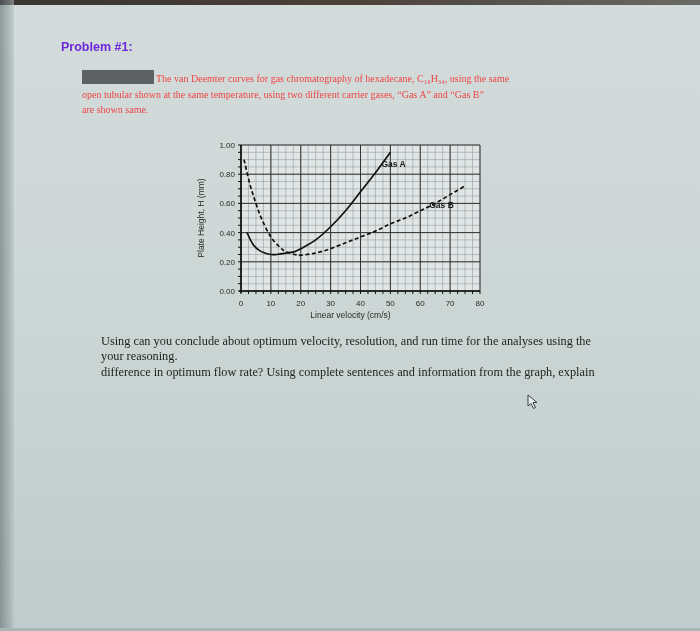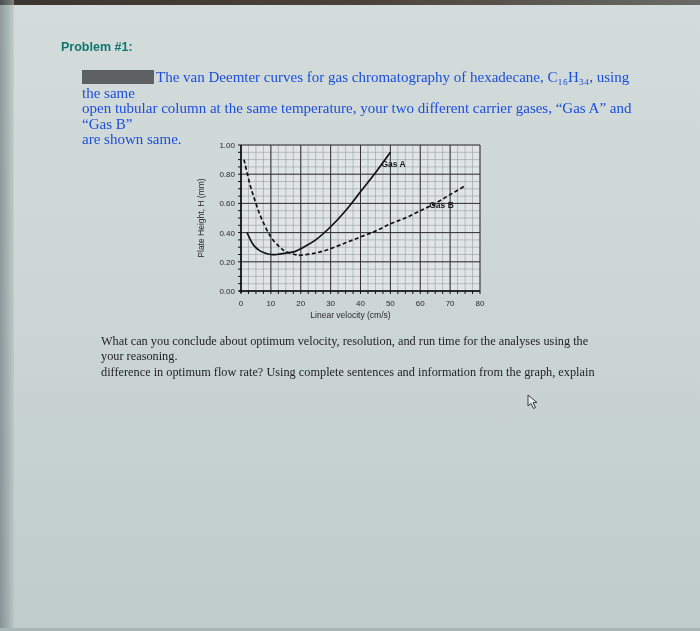--- a/index.html
+++ b/index.html
@@ -17,25 +17,25 @@
     background: linear-gradient(90deg, #5a6468 0%, #8c999b 60%, #b6c2c2 100%);
     opacity: 0.55;
   }
   .bottom-edge {
     position: absolute; left: 0; bottom: 0; width: 700px; height: 3px;
     background: #a9b6b6;
   }
   .problem-label {
     position: absolute; left: 61px; top: 40px;
     font-family: "Liberation Sans", sans-serif; font-weight: bold;
-    font-size: 12.5px; color: #0f766e;
+    font-size: 12.5px; color: #6d28d9;
   }
   .intro {
     position: absolute; left: 82px; top: 70px; width: 560px;
-    font-size: 15px; line-height: 15.5px; color: #1d4ed8;
+    font-size: 10px; line-height: 15.5px; color: #ef4444;
   }
   .redact {
     display: inline-block; width: 72px; height: 14px;
     background: #5e6163; vertical-align: -2px; margin-right: 2px;
   }
   .intro .l1 { padding-left: 0; }
   .question {
     position: absolute; left: 101px; top: 334px; width: 520px;
     font-size: 12.3px; line-height: 15.3px; color: #1f1f1f;
   }
@@ -54,21 +54,21 @@
 <div class="top-edge"></div>
 <div class="left-edge"></div>
 <div class="bottom-edge"></div>
 
 <div class="problem-label">Problem #1:</div>
 
 <div class="intro">
   <div class="l1" style="padding-left:0;">
     <span class="redact"></span><span>The van Deemter curves for gas chromatography of hexadecane, C₁₆H₃₄, using the same</span>
   </div>
-  <div>open tubular column at the same temperature, your two different carrier gases, “Gas A” and “Gas B”</div>
+  <div>open tubular shown at the same temperature, using two different carrier gases, “Gas A” and “Gas B”</div>
   <div>are shown same.</div>
 </div>
 
 <div class="chart-wrap">
   <svg id="chart-svg" width="310" height="195" viewBox="0 0 310 195">
       <rect x="51" y="10" width="239" height="146" fill="#dfe6e5"></rect>
       <line x1="51" y1="10" x2="51" y2="156" stroke="#8a8f90" stroke-width="0.5"></line>
       <line x1="58.46875" y1="10" x2="58.46875" y2="156" stroke="#8a8f90" stroke-width="0.5"></line>
       <line x1="65.9375" y1="10" x2="65.9375" y2="156" stroke="#8a8f90" stroke-width="0.5"></line>
       <line x1="73.40625" y1="10" x2="73.40625" y2="156" stroke="#8a8f90" stroke-width="0.5"></line>
@@ -211,21 +211,21 @@
       <text x="160.5" y="183" text-anchor="middle" class="label-text">Linear velocity (cm/s)</text>
       <text x="0" y="0" text-anchor="middle" class="label-text" transform="translate(14 83) rotate(-90)">Plate Height, H (mm)</text>
       <path d="M56.975,97.6 C57.97083333333333,99.54666666666667 60.958333333333336,106.36 62.95,109.28 C64.94166666666666,112.2 66.93333333333334,113.66000000000001 68.925,115.12 C70.91666666666666,116.58 72.90833333333333,117.30999999999999 74.9,118.03999999999999 C76.89166666666668,118.77 78.88333333333334,119.25666666666666 80.875,119.5 C82.86666666666666,119.74333333333334 84.36041666666667,119.74333333333334 86.85,119.5 C89.33958333333332,119.25666666666666 92.825,118.52666666666666 95.8125,118.03999999999999 C98.8,117.55333333333333 102.28541666666668,117.31 104.775,116.58 C107.26458333333333,115.85 107.26458333333333,115.60666666666665 110.75,113.66 C114.23541666666667,111.71333333333334 120.70833333333333,108.55000000000001 125.6875,104.9 C130.66666666666666,101.25 135.64583333333334,96.62666666666668 140.625,91.76 C145.60416666666666,86.89333333333333 150.58333333333334,81.53999999999999 155.5625,75.69999999999999 C160.54166666666666,69.85999999999999 165.52083333333334,63.04666666666667 170.5,56.72 C175.47916666666666,50.39333333333333 180.45833333333334,44.309999999999995 185.4375,37.739999999999995 C190.41666666666666,31.169999999999998 197.88541666666666,20.706666666666674 200.375,17.30000000000001" fill="none" stroke="#111111" stroke-width="1.7"></path>
       <path d="M53.9875,24.599999999999994 C54.983333333333334,28.73666666666666 57.97083333333333,42.12 59.9625,49.42 C61.954166666666666,56.720000000000006 63.94583333333333,62.56 65.9375,68.4 C67.92916666666666,74.24000000000001 69.42291666666667,78.86333333333334 71.9125,84.46000000000001 C74.40208333333332,90.05666666666667 77.8875,97.35666666666667 80.875,101.98 C83.8625,106.60333333333334 87.34791666666668,109.76666666666667 89.8375,112.2 C92.32708333333333,114.63333333333334 93.32291666666667,115.36333333333333 95.8125,116.58 C98.30208333333333,117.79666666666667 102.28541666666668,118.89166666666667 104.775,119.5 C107.26458333333333,120.10833333333333 107.26458333333333,120.47333333333334 110.75,120.23 C114.23541666666667,119.98666666666666 120.70833333333333,119.13499999999999 125.6875,118.03999999999999 C130.66666666666666,116.945 135.64583333333334,115.36333333333333 140.625,113.66 C145.60416666666666,111.95666666666666 150.58333333333334,109.76666666666665 155.5625,107.82 C160.54166666666666,105.87333333333333 165.52083333333334,103.92666666666668 170.5,101.98 C175.47916666666666,100.03333333333333 180.45833333333334,98.33 185.4375,96.14 C190.41666666666666,93.95 195.39583333333334,91.03 200.375,88.84 C205.35416666666666,86.65 210.33333333333334,85.19 215.3125,83 C220.29166666666666,80.81 225.27083333333334,78.13333333333333 230.25,75.69999999999999 C235.22916666666666,73.26666666666665 240.20833333333334,71.07666666666667 245.1875,68.4 C250.16666666666666,65.72333333333334 255.14583333333334,62.56 260.125,59.64 C265.1041666666667,56.72 272.5729166666667,52.34000000000001 275.0625,50.88000000000001" fill="none" stroke="#111111" stroke-width="1.7" stroke-dasharray="4 2.5"></path>
       <text x="191.4125" y="31.900000000000006" class="series-label">Gas A</text>
       <text x="239.2125" y="72.78" class="series-label">Gas B</text>
     </svg>
 </div>
 
 <div class="question">
-  <div>What can you conclude about optimum velocity, resolution, and run time for the analyses using the</div>
+  <div>Using can you conclude about optimum velocity, resolution, and run time for the analyses using the</div>
   <div>your reasoning.</div>
   <div>difference in optimum flow rate? Using complete sentences and information from the graph, explain</div>
 </div>
 
 <div class="cursor">
   <svg width="12" height="16" viewBox="0 0 12 16">
     <path d="M1 1 L1 12 L4 9.5 L6.5 14.5 L8.5 13.5 L6 8.5 L10 8.5 Z" fill="#e8eeee" stroke="#3a3f40" stroke-width="1"></path>
   </svg>
 </div>
 

